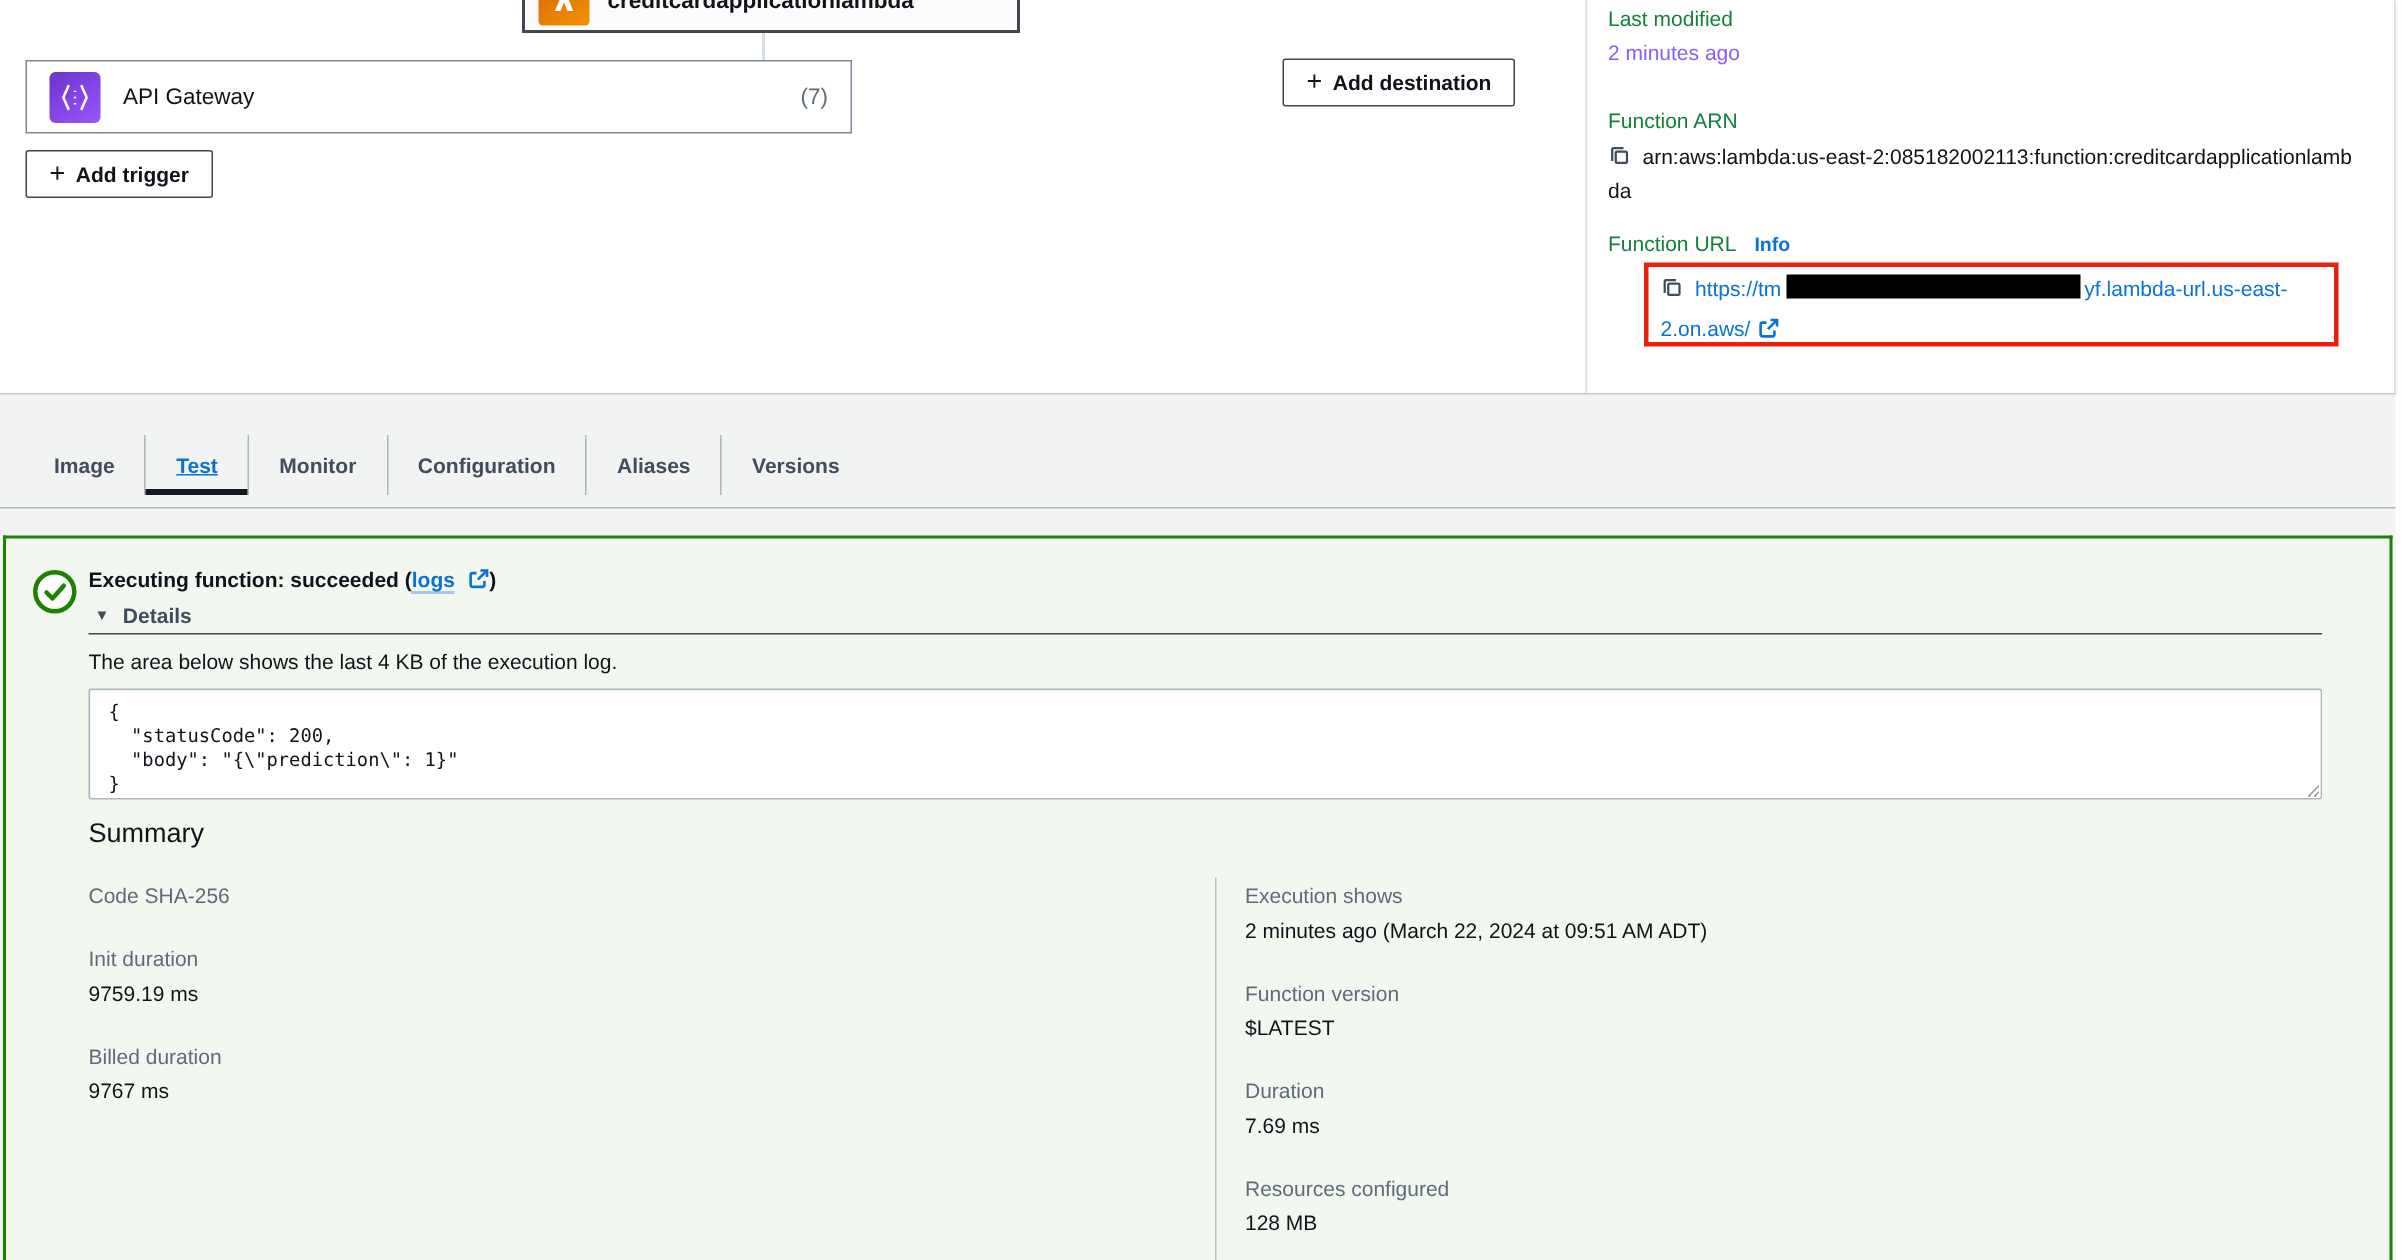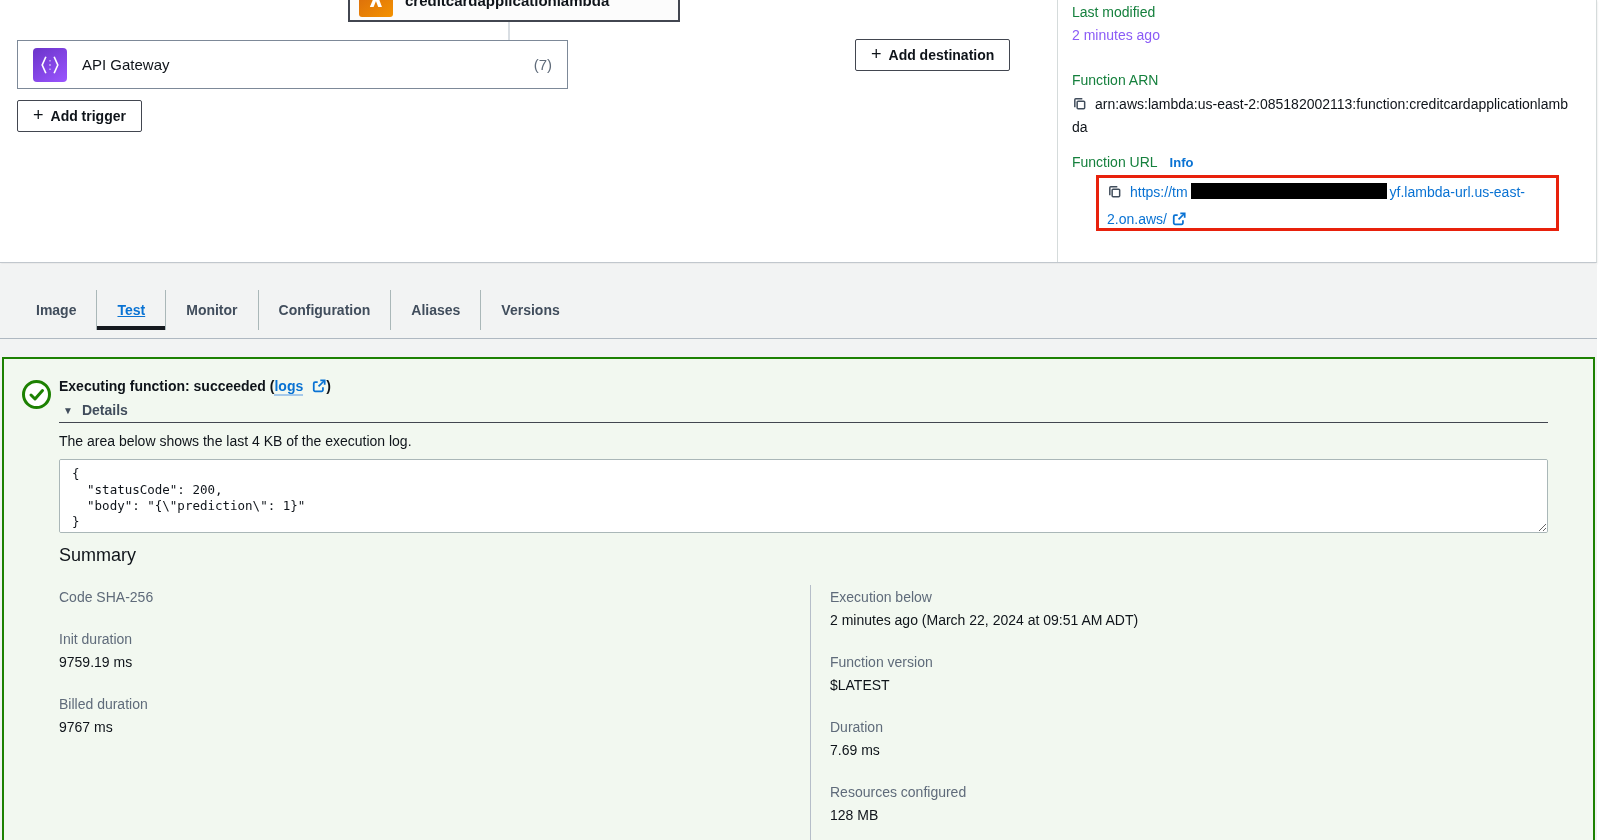--- a/index.html
+++ b/index.html
@@ -254,21 +254,21 @@
       <div class="field">
         <div class="lbl">Billed duration</div>
         <div class="val">9767 ms</div>
       </div>
     </div>
 
     <div class="summary-vdivider"></div>
 
     <div class="summary-col right">
       <div class="field">
-        <div class="lbl">Execution below</div>
+        <div class="lbl">Execution shows</div>
         <div class="val">2 minutes ago (March 22, 2024 at 09:51 AM ADT)</div>
       </div>
       <div class="field">
         <div class="lbl">Function version</div>
         <div class="val">$LATEST</div>
       </div>
       <div class="field">
         <div class="lbl">Duration</div>
         <div class="val">7.69 ms</div>
       </div>

